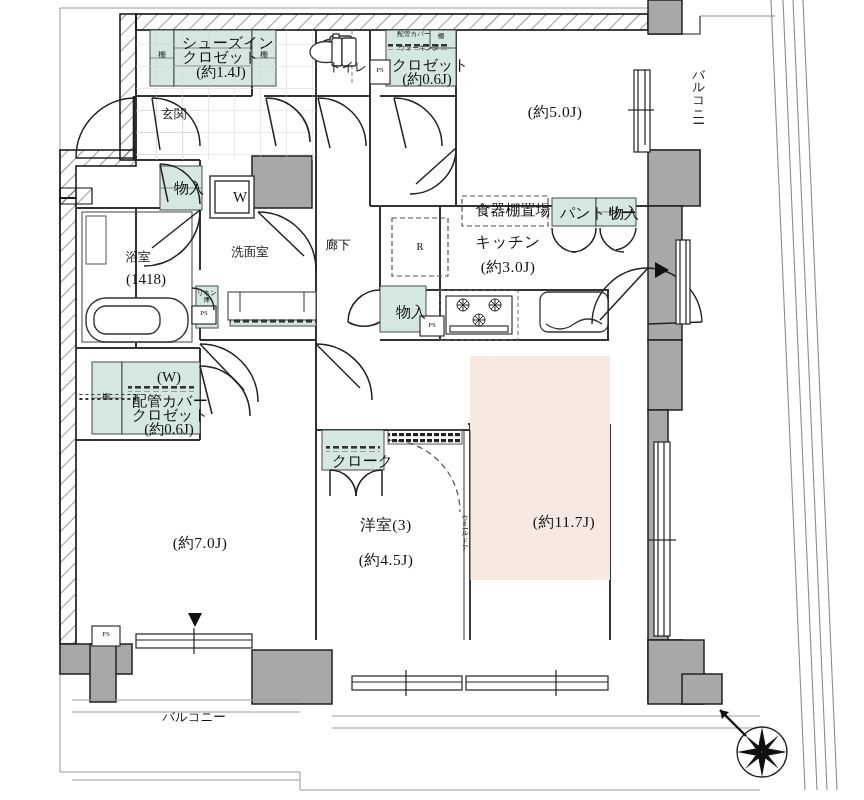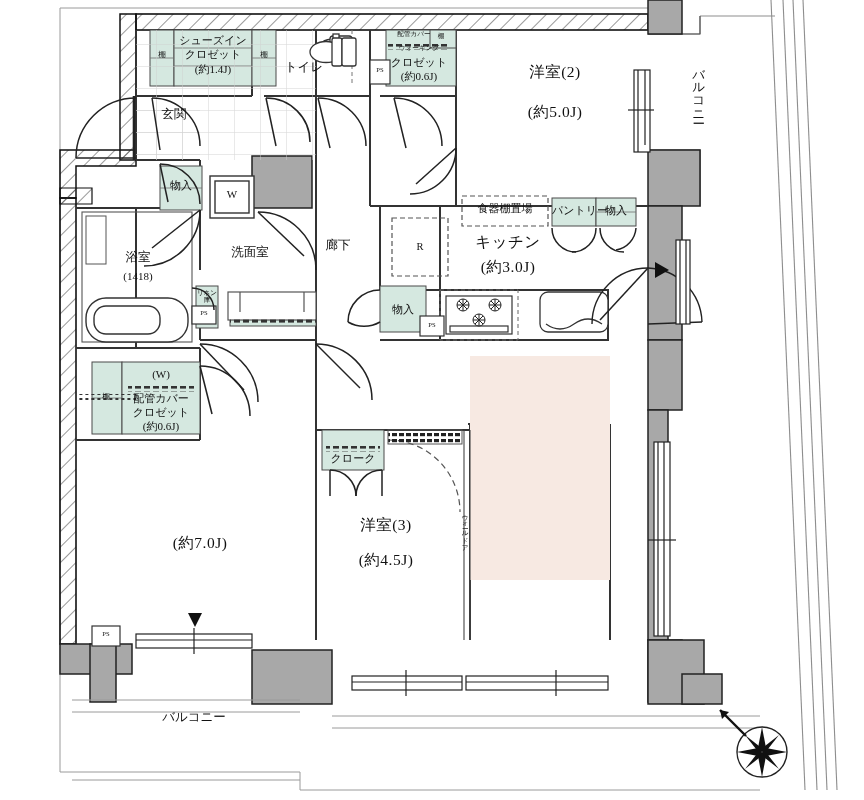--- a/index.html
+++ b/index.html
@@ -5,21 +5,21 @@
   html,body{margin:0;padding:0;background:#ffffff;}
   body{font-family:"Liberation Serif","DejaVu Serif",serif;}
   #plan{position:relative;width:864px;height:800px;background:#fff;overflow:hidden;}
   #plan svg{position:absolute;left:0;top:0;}
   .lbl{position:absolute;text-align:center;color:#111;line-height:1.25;white-space:nowrap;
        font-family:"Liberation Serif","DejaVu Serif",serif;}
   .lbl.v{writing-mode:vertical-rl;text-orientation:upright;white-space:nowrap;}
   .big{font-size:15.5px;letter-spacing:.5px;}
   .mid{font-size:12.5px;}
   .sm{font-size:10.5px;}
-  .xs{font-size:11px;}
+  .xs{font-size:15px;margin-left:8px;}
   .xxs{font-size:7.6px;}
   .tiny{font-size:6.6px;}
 </style>
 </head>
 <body>
 
 <div id="plan">
 
 <svg width="864" height="800" viewBox="0 0 864 800">
   <defs>
@@ -351,30 +351,29 @@
     <polygon points="-42,-42 -33,-40 -40,-33" fill="#111"></polygon>
   </g>
 </svg>
 
 <div class="lbl xxs" style="left:152px;top:50px;width:20px;">棚</div>
 <div class="lbl xs" style="left:174px;top:34px;width:78px;">シューズイン</div>
 <div class="lbl xs" style="left:174px;top:48px;width:78px;">クロゼット</div>
 <div class="lbl xs" style="left:174px;top:63px;width:78px;">(約1.4J)</div>
 <div class="lbl xxs" style="left:254px;top:50px;width:20px;">棚</div>
 
-<div class="lbl mid" style="left:276px;top:60px;width:56px;">トイレ</div>
+<div class="lbl mid" style="left:276px;top:60px;width:56px;padding-left:44px;">トイレ</div>
 <div class="lbl tiny" style="left:371px;top:66px;width:18px;">PS</div>
 
 <div class="lbl tiny" style="left:380px;top:30px;width:68px;">配管カバー</div>
 <div class="lbl tiny" style="left:432px;top:32px;width:18px;">棚</div>
 <div class="lbl tiny" style="left:384px;top:44px;width:70px;">ウォーキング</div>
 <div class="lbl xs" style="left:384px;top:56px;width:70px;">クロゼット</div>
 <div class="lbl xs" style="left:384px;top:70px;width:70px;">(約0.6J)</div>
 
-<div class="lbl big" style="left:470px;top:62px;width:170px;">洋室(2)</div>
 <div class="lbl big" style="left:470px;top:102px;width:170px;">(約5.0J)</div>
 
 <div class="lbl v mid" style="left:690px;top:60px;">バルコニー</div>
 
 <div class="lbl mid" style="left:146px;top:107px;width:56px;">玄関</div>
 <div class="lbl xs" style="left:162px;top:179px;width:38px;">物入</div>
 <div class="lbl xs" style="left:212px;top:188px;width:40px;">W</div>
 
 <div class="lbl mid" style="left:96px;top:250px;width:84px;">浴室</div>
 <div class="lbl xs" style="left:96px;top:270px;width:84px;">(1418)</div>
@@ -401,17 +400,18 @@
 
 <div class="lbl xs" style="left:324px;top:452px;width:58px;">クローク</div>
 
 <div class="lbl big" style="left:120px;top:533px;width:160px;">(約7.0J)</div>
 
 <div class="lbl big" style="left:318px;top:515px;width:136px;">洋室(3)</div>
 <div class="lbl big" style="left:318px;top:550px;width:136px;">(約4.5J)</div>
 
 <div class="lbl v tiny" style="left:461px;top:510px;">ウォールドア</div>
 
+<div class="lbl big" style="left:478px;top:512px;width:172px;">(約11.7J)</div>
 
 <div class="lbl tiny" style="left:94px;top:630px;width:24px;">PS</div>
 <div class="lbl mid" style="left:128px;top:710px;width:132px;">バルコニー</div>
 
 </div>
 
 </body></html>

